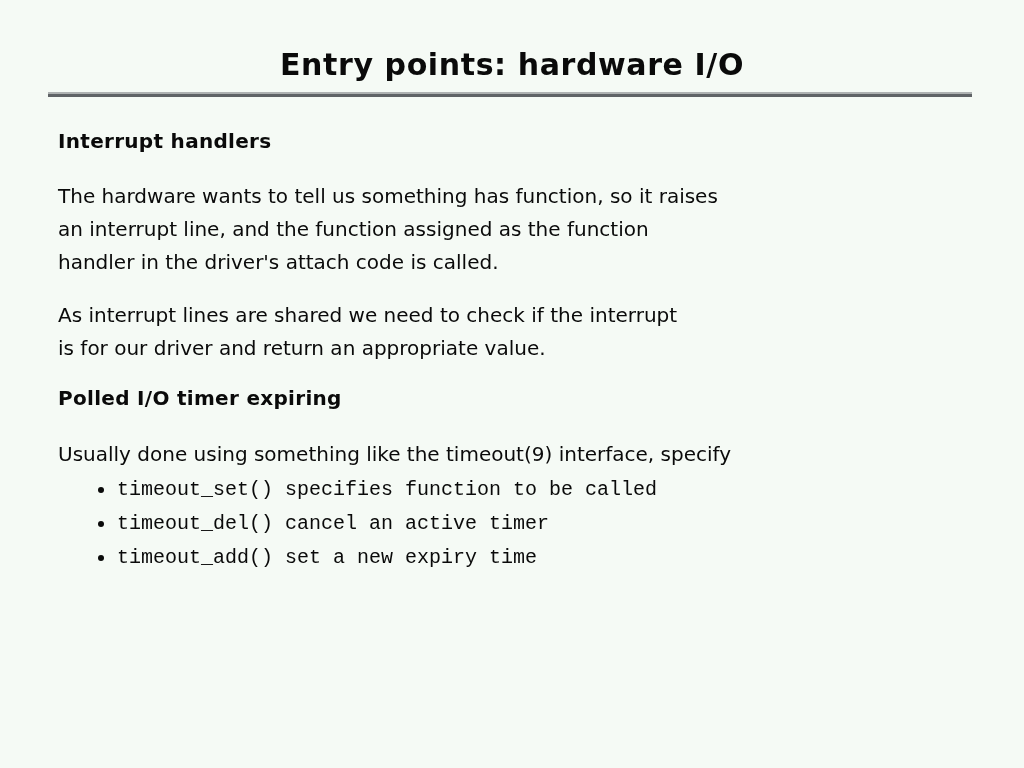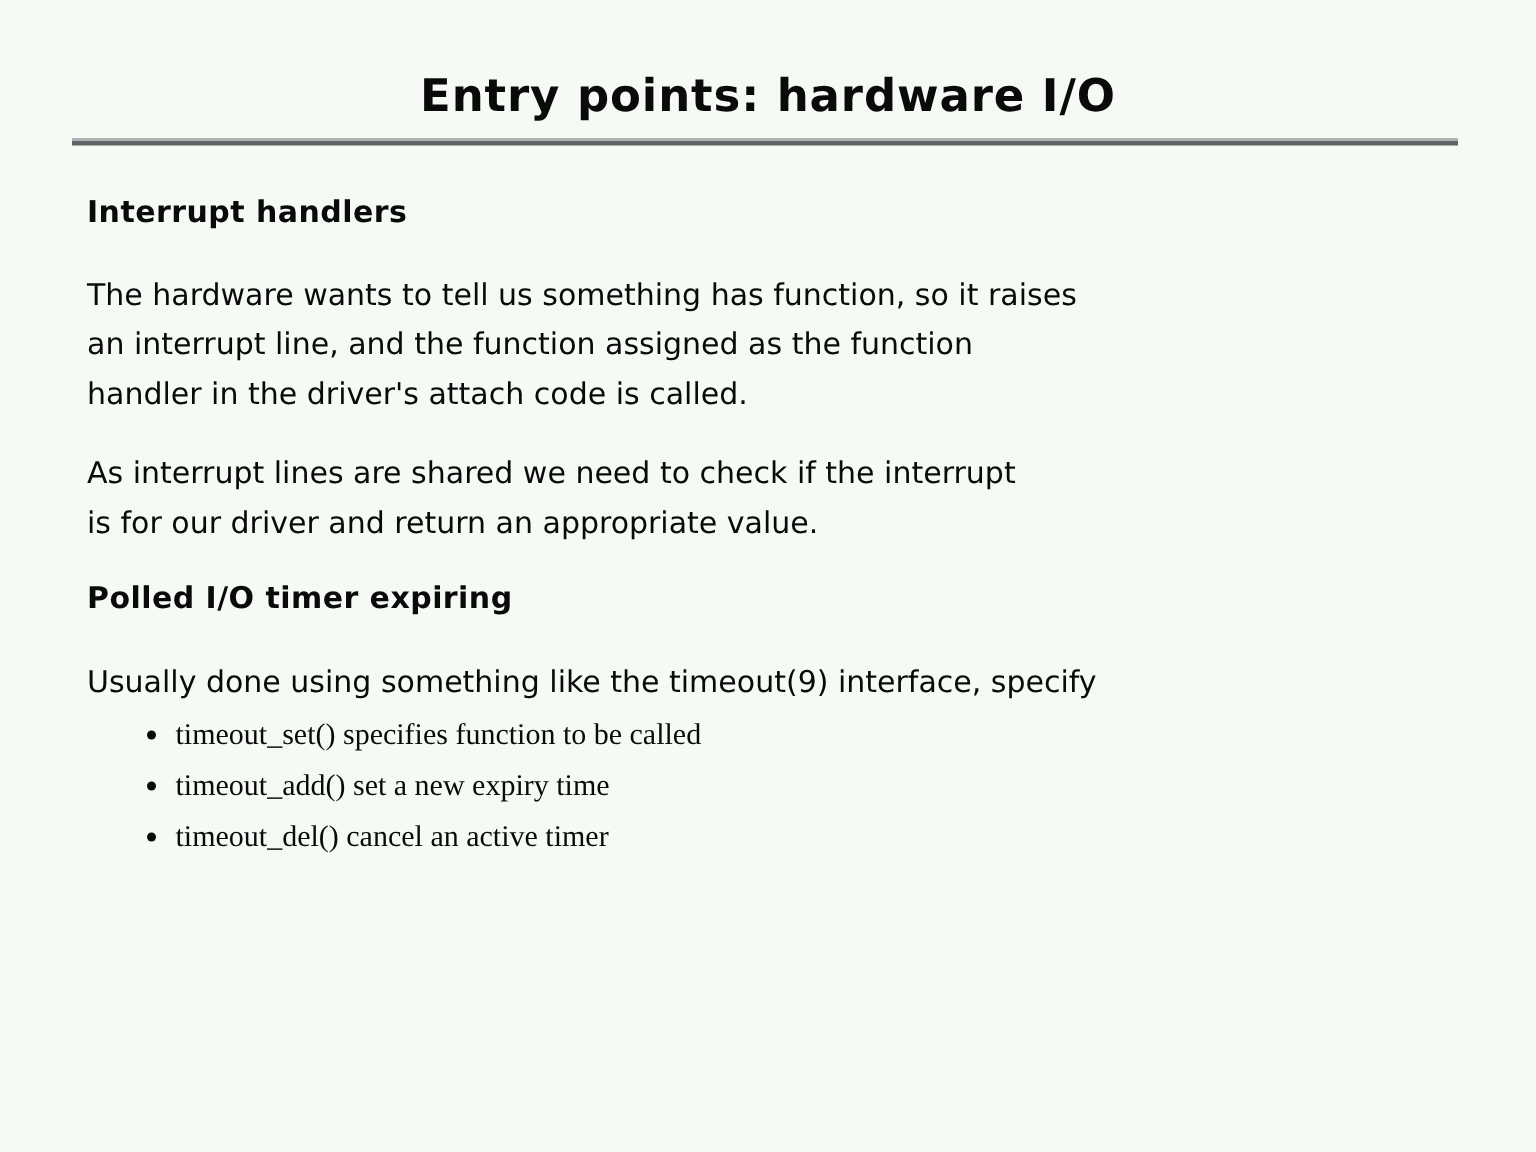--- a/index.html
+++ b/index.html
@@ -107,21 +107,21 @@
   
   .bullet-list {
     list-style: none;
     margin: 0;
     padding: 0;
     margin-top: 2px;
   }
   .bullet-item {
     position: relative;
     padding-left: 59px;
-    font-family: Liberation Serif, serif;
+    font-family: Liberation Mono, monospace;
     font-size: 20px;
     line-height: 34px;
     color: #0a0a0a;
     white-space: nowrap;
   }
   .bullet-dot {
     position: absolute;
     left: 40px;
     top: 14px;
     width: 6px;
@@ -171,22 +171,22 @@
       <span class="line">Usually done using something like the timeout(9) interface, specify</span>
     </div>
 
     <ul class="bullet-list">
       <li class="bullet-item">
         <span class="bullet-dot"></span>
         <span>timeout_set() specifies function to be called</span>
       </li>
       <li class="bullet-item">
         <span class="bullet-dot"></span>
-        <span>timeout_add() set a new expiry time</span>
+        <span>timeout_del() cancel an active timer</span>
       </li>
       <li class="bullet-item">
         <span class="bullet-dot"></span>
-        <span>timeout_del() cancel an active timer</span>
+        <span>timeout_add() set a new expiry time</span>
       </li>
     </ul>
 
   </div>
 </div>
 
 </body></html>

